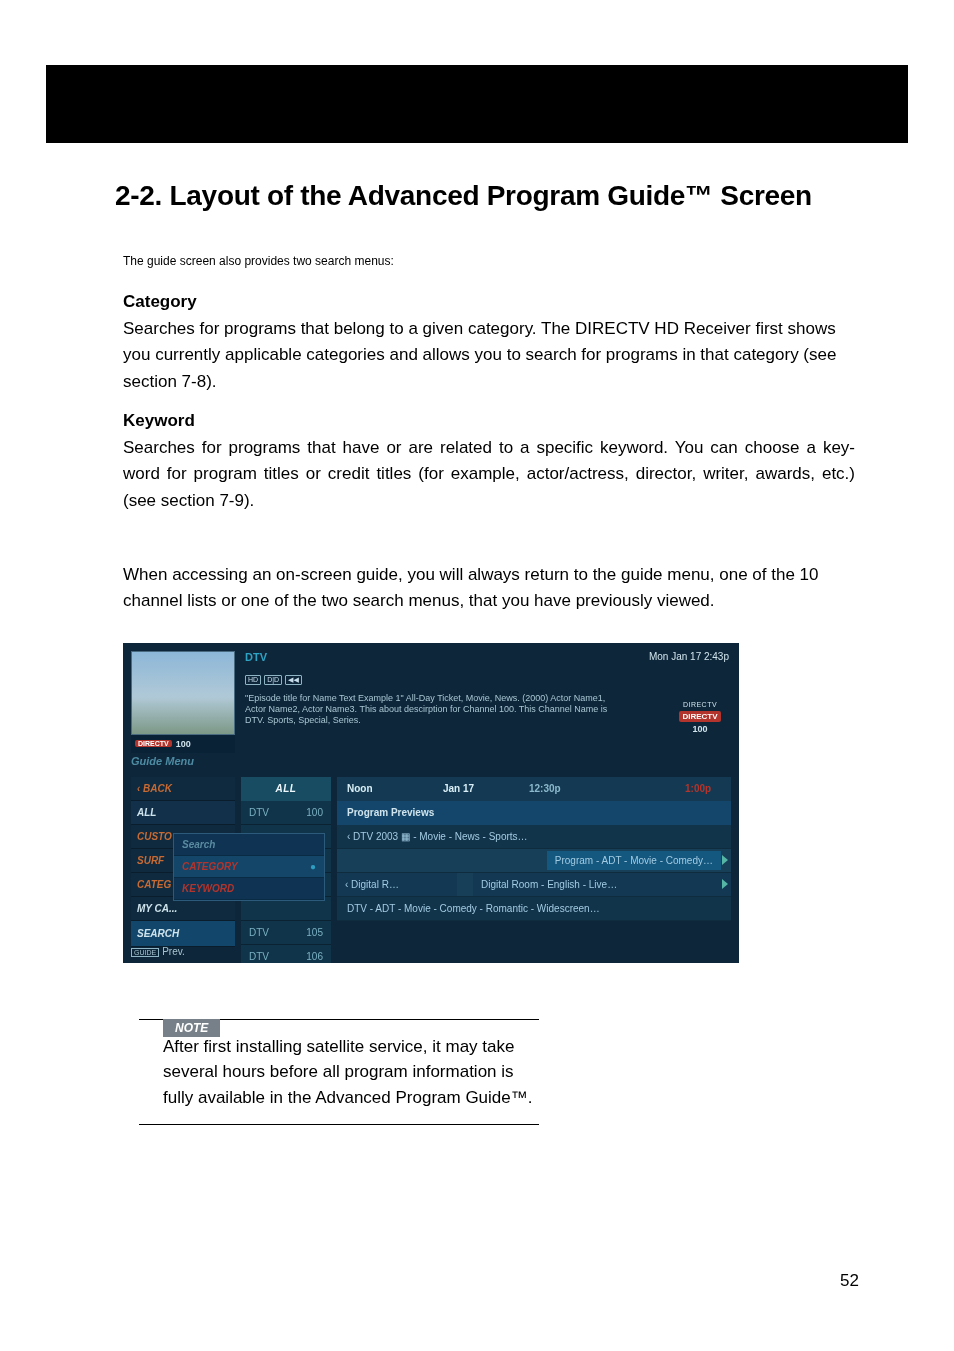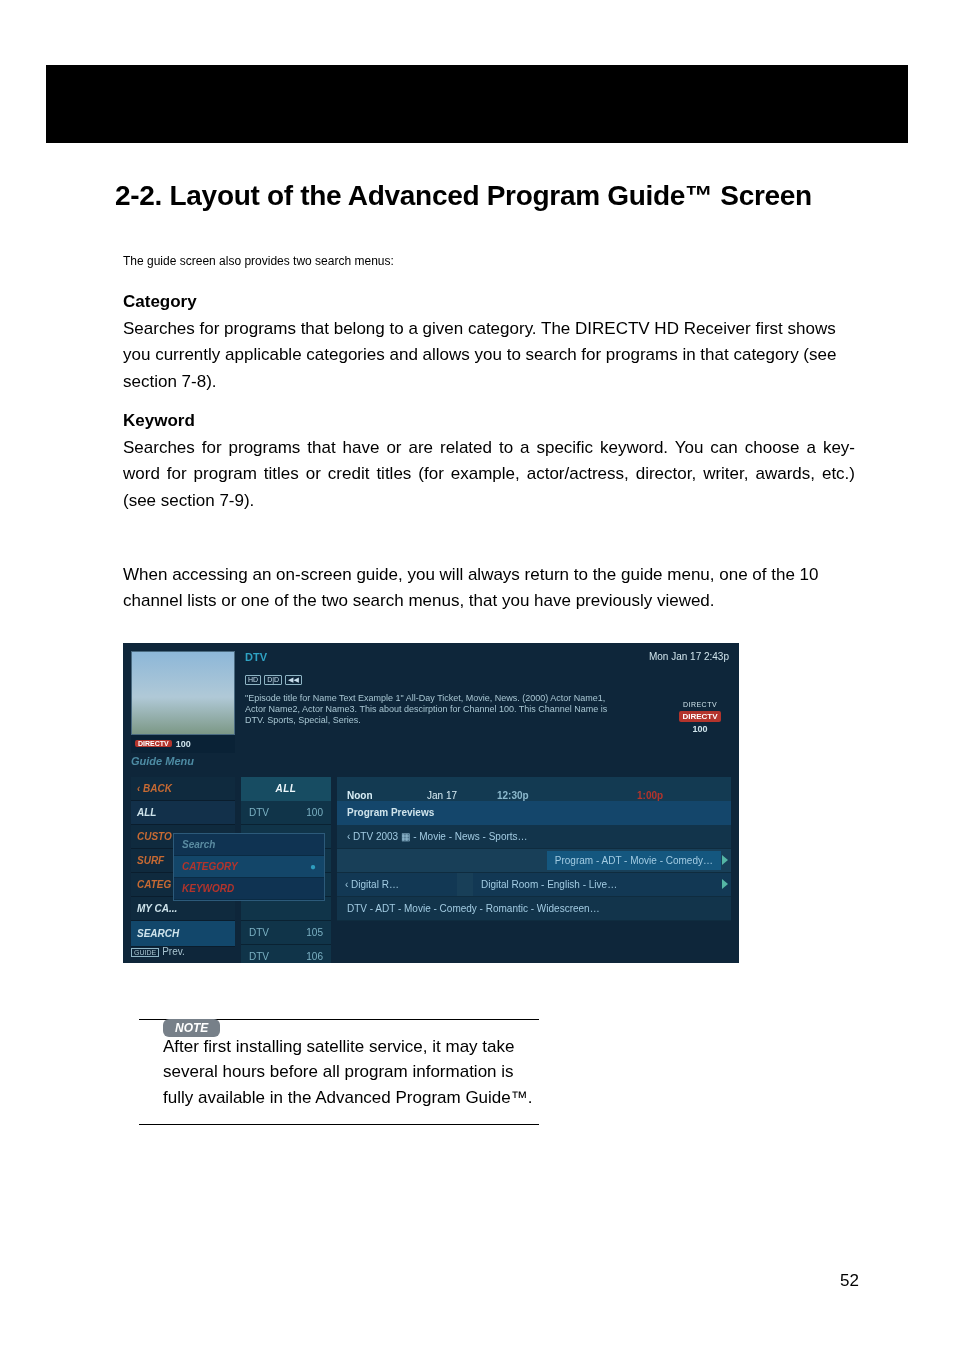--- a/index.html
+++ b/index.html
@@ -214,26 +214,27 @@
     color: #7bb1c3; font-size: 9px;
   }
   
   .grid {
     position: absolute;
     top: 134px; left: 214px; right: 8px;
   }
   .g-head {
     height: 24px;
     background: #133a52;
-    display: flex; align-items: flex-end;
+    display: flex; align-items: center;
     color: #c8e1ec; font-weight: 700;
     font-size: 10px;
+    gap: 16px;
   }
   .g-head .c1 { width: 90px; padding-left: 10px; color: #d9eef6; }
-  .g-head .c2 { width: 70px; color: #d9eef6; font-weight: 400; }
+  .g-head .c2 { width: 70px; color: #d9eef6; font-weight: 700; }
   .g-head .c3 { width: 110px; color: #8bb8cc; }
   .g-head .c4 { flex: 1; color: #b3342c; padding-left: 30px; }
   .g-title {
     height: 24px;
     background: #14466b;
     display: flex; align-items: center;
     padding-left: 10px;
     color: #cfe4ec; font-weight: 700;
   }
   .g-row {
@@ -276,21 +277,21 @@
   .note-pill {
     position: absolute;
     top: 0; left: 24px;
     background: #778089;
     color: #fff;
     font-size: 12px;
     font-weight: 700;
     font-style: italic;
     font-stretch: condensed;
     padding: 2px 12px;
-    border-radius: 6px;
+    border-radius: 0;
   }
   .note-body {
     padding: 14px 0 14px 24px;
     font-size: 17px;
     font-stretch: condensed;
     line-height: 1.5;
     border-bottom: 1px solid #000;
   }
   .page-num {
     position: absolute;

